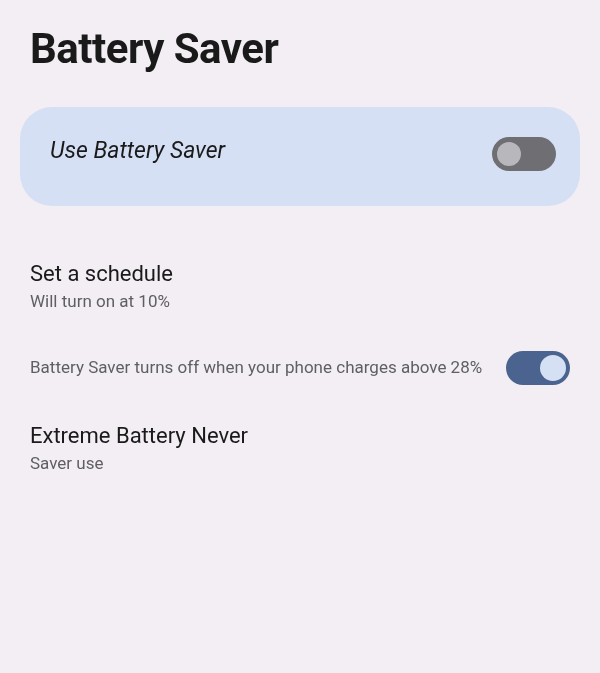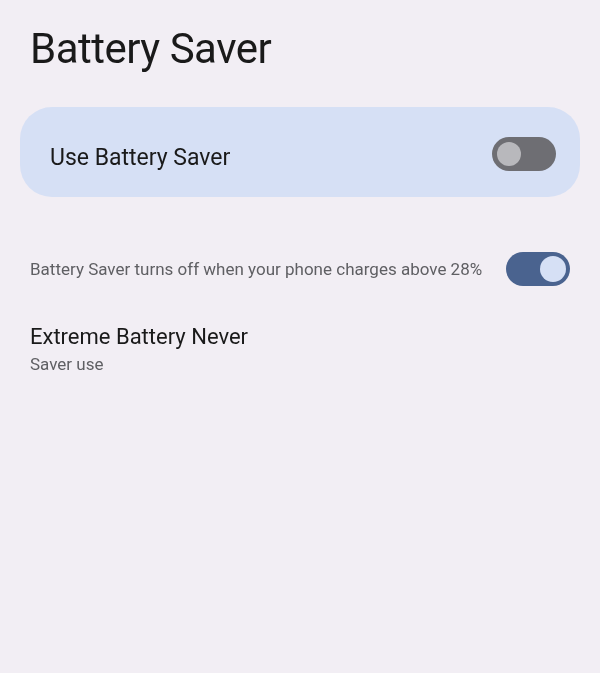--- a/index.html
+++ b/index.html
@@ -10,32 +10,33 @@
     body {
       width: 600px;
       height: 673px;
       background-color: #f2eef4;
       font-family: -apple-system, BlinkMacSystemFont, 'Segoe UI', Roboto, 'Google Sans', Arial, sans-serif;
       color: #1a1a1a;
       overflow: hidden;
     }
     .page-title {
       font-size: 42px;
-      font-weight: 400;
+      font-weight: 700;
       padding: 24px 30px 34px 30px;
       letter-spacing: -0.5px;
     }
     .toggle-card {
       margin: 0 20px;
       background-color: #d6e0f5;
       border-radius: 32px;
-      padding: 30px 24px 26px 30px;
+      padding: 30px 24px 35px 30px;
       display: flex;
-      align-items: flex-end;
+      align-items: flex-start;
       justify-content: space-between;
+      font-style: italic;
     }
     .toggle-card-label {
       font-size: 23px;
       font-weight: 400;
       color: #1a1a1a;
     }
     .switch {
       position: relative;
       width: 64px;
       height: 34px;
@@ -99,20 +100,26 @@
 
 <div class="toggle-card">
   <span class="toggle-card-label">Use Battery Saver</span>
   <div class="switch switch-off">
     <div class="switch-thumb"></div>
   </div>
 </div>
 
 <div class="settings-list">
 
+  <div class="setting-row">
+    <div class="setting-text">
+      <div class="setting-title">Set a schedule</div>
+      <div class="setting-subtitle">Will turn on at 10%</div>
+    </div>
+  </div>
 
   <div class="setting-row">
     <div class="setting-text">
       <div class="setting-subtitle">Battery Saver turns off when your phone charges above 28%</div>
     </div>
     <div class="switch switch-on">
       <div class="switch-thumb"></div>
     </div>
   </div>
 

